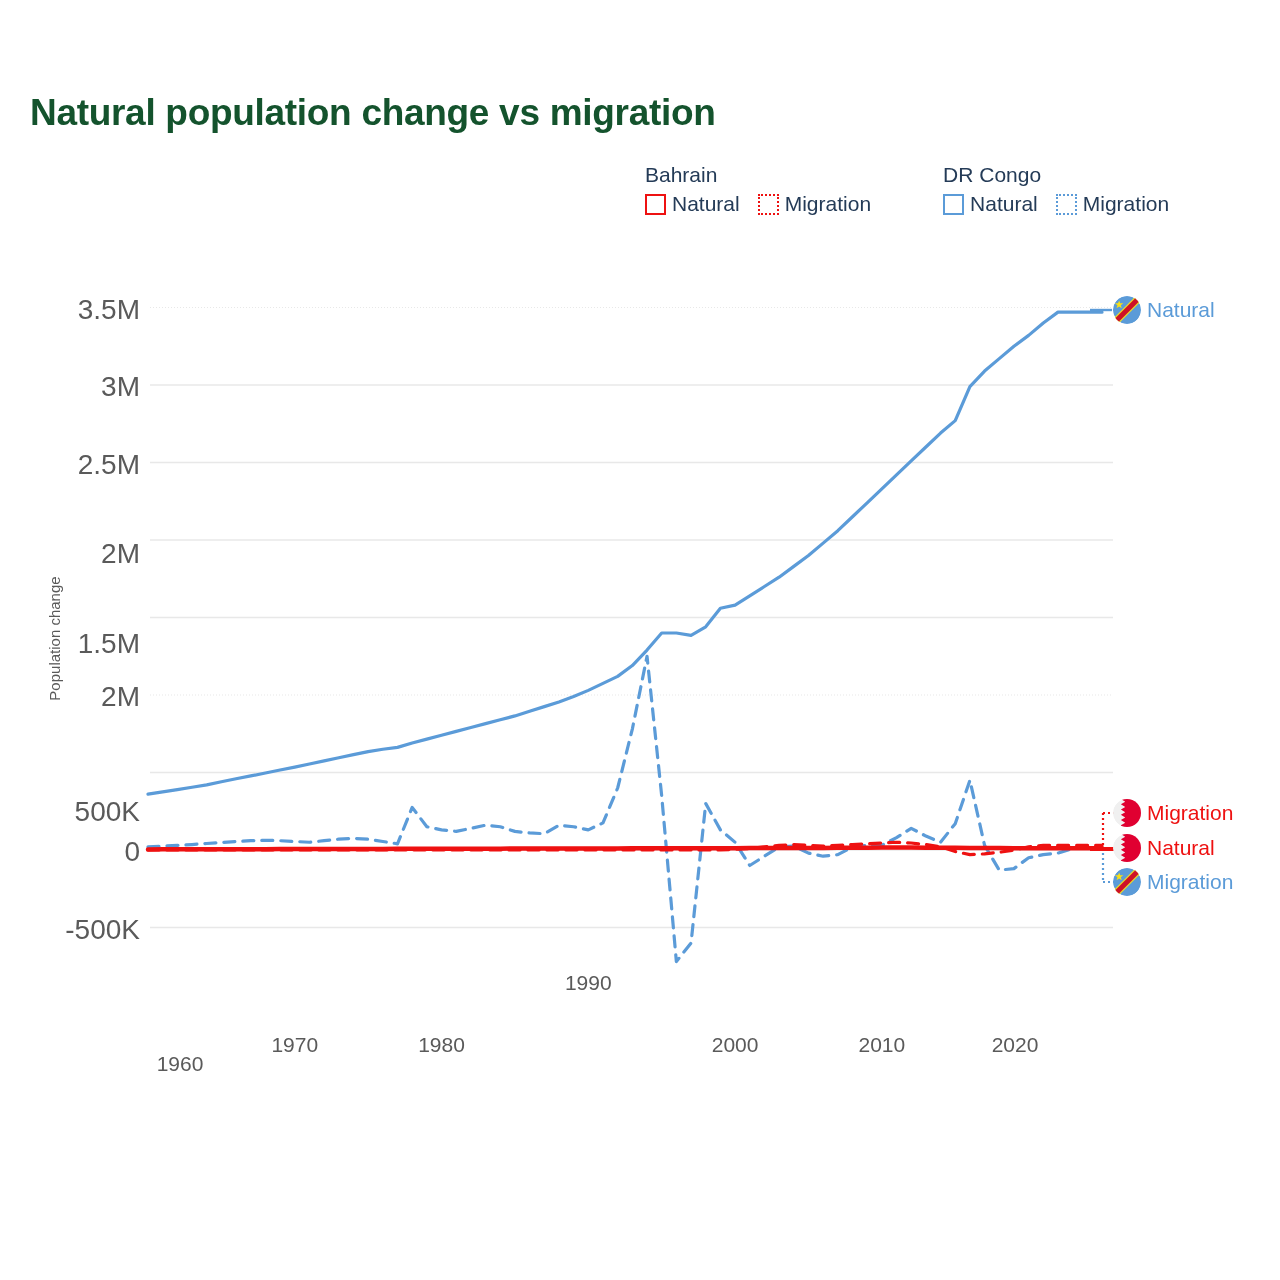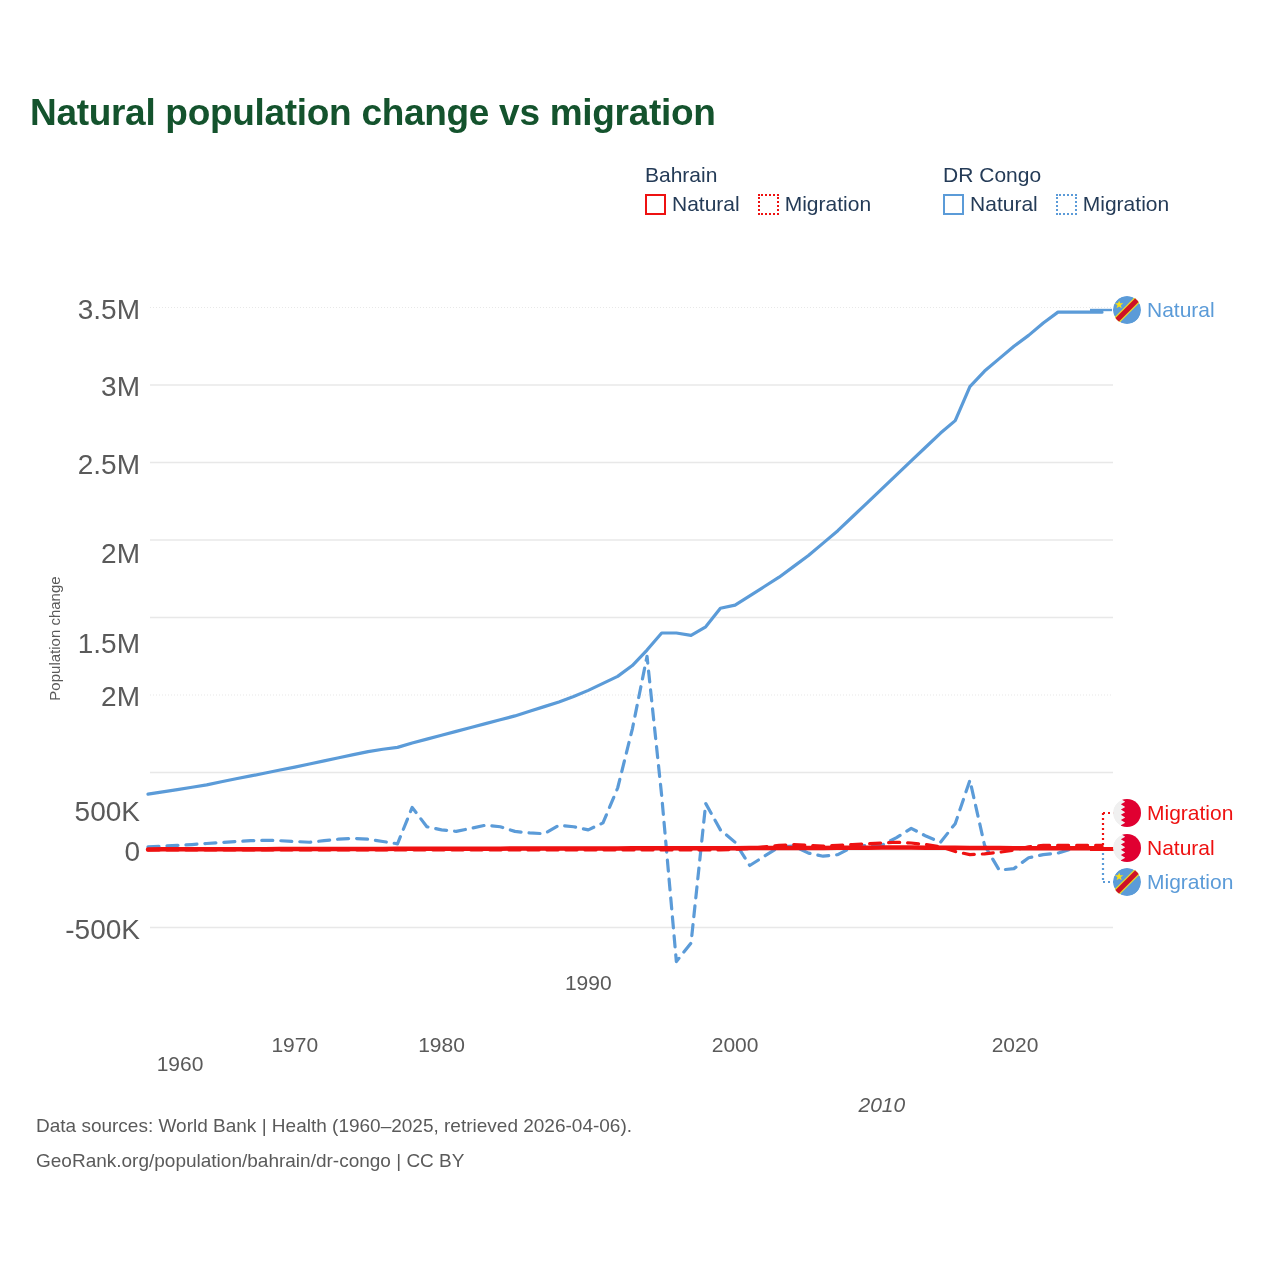--- a/index.html
+++ b/index.html
@@ -164,21 +164,21 @@
       <div class="ytick-wrap" style="top: 293.5px;">
         <div class="ytick" style="right: 1141px; position: absolute; width: 120px; left: 20px; top: 0px;">3.5M</div>
       </div>
     </div>
   <div id="xtick-layer">
       <div class="xtick" style="left: 148px; top: 1052px; margin-left: 32px;">1960</div>
       <div class="xtick" style="left: 294.769px; top: 1033px;">1970</div>
       <div class="xtick" style="left: 441.538px; top: 1033px;">1980</div>
       <div class="xtick" style="left: 588.308px; top: 971px;">1990</div>
       <div class="xtick" style="left: 735.077px; top: 1033px;">2000</div>
-      <div class="xtick" style="left: 881.846px; top: 1093px; font-style: italic;">2010</div>
+      <div class="xtick" style="left: 881.846px; top: 1033px;">2010</div>
       <div class="xtick" style="left: 1015px; top: 1033px;">2020</div>
     </div>
 
   <div id="endlabel-layer">
       <div class="endlabel" style="left: 1113px; top: 296px;">
         <span class="flag"><svg viewBox="0 0 32 32" width="28" height="28">
             <circle cx="16" cy="16" r="16" fill="#5b9bd8"></circle>
             <path d="M0 26 L26 0 L32 6 L6 32 Z" fill="#f7e017" opacity="0.9"></path>
             <path d="M2 26 L26 2 L30 6 L6 30 Z" fill="#ce1126"></path>
             <path d="M7 5 l1.2 3.4 3.6 0 -2.9 2.2 1.1 3.4 -3-2.1 -3 2.1 1.1-3.4 -2.9-2.2 3.6 0 Z" fill="#f7e017"></path>
@@ -203,18 +203,14 @@
         <span class="flag"><svg viewBox="0 0 32 32" width="28" height="28">
             <circle cx="16" cy="16" r="16" fill="#5b9bd8"></circle>
             <path d="M0 26 L26 0 L32 6 L6 32 Z" fill="#f7e017" opacity="0.9"></path>
             <path d="M2 26 L26 2 L30 6 L6 30 Z" fill="#ce1126"></path>
             <path d="M7 5 l1.2 3.4 3.6 0 -2.9 2.2 1.1 3.4 -3-2.1 -3 2.1 1.1-3.4 -2.9-2.2 3.6 0 Z" fill="#f7e017"></path>
           </svg></span>
         <span class="txt txt-blue">Migration</span>
       </div>
     </div>
 
-  <div class="footer">
-    <div>Data sources: World Bank | Health (1960–2025, retrieved 2026-04-06).</div>
-    <div>GeoRank.org/population/bahrain/dr-congo | CC BY</div>
-  </div>
 
 </div>
 
 </body></html>

